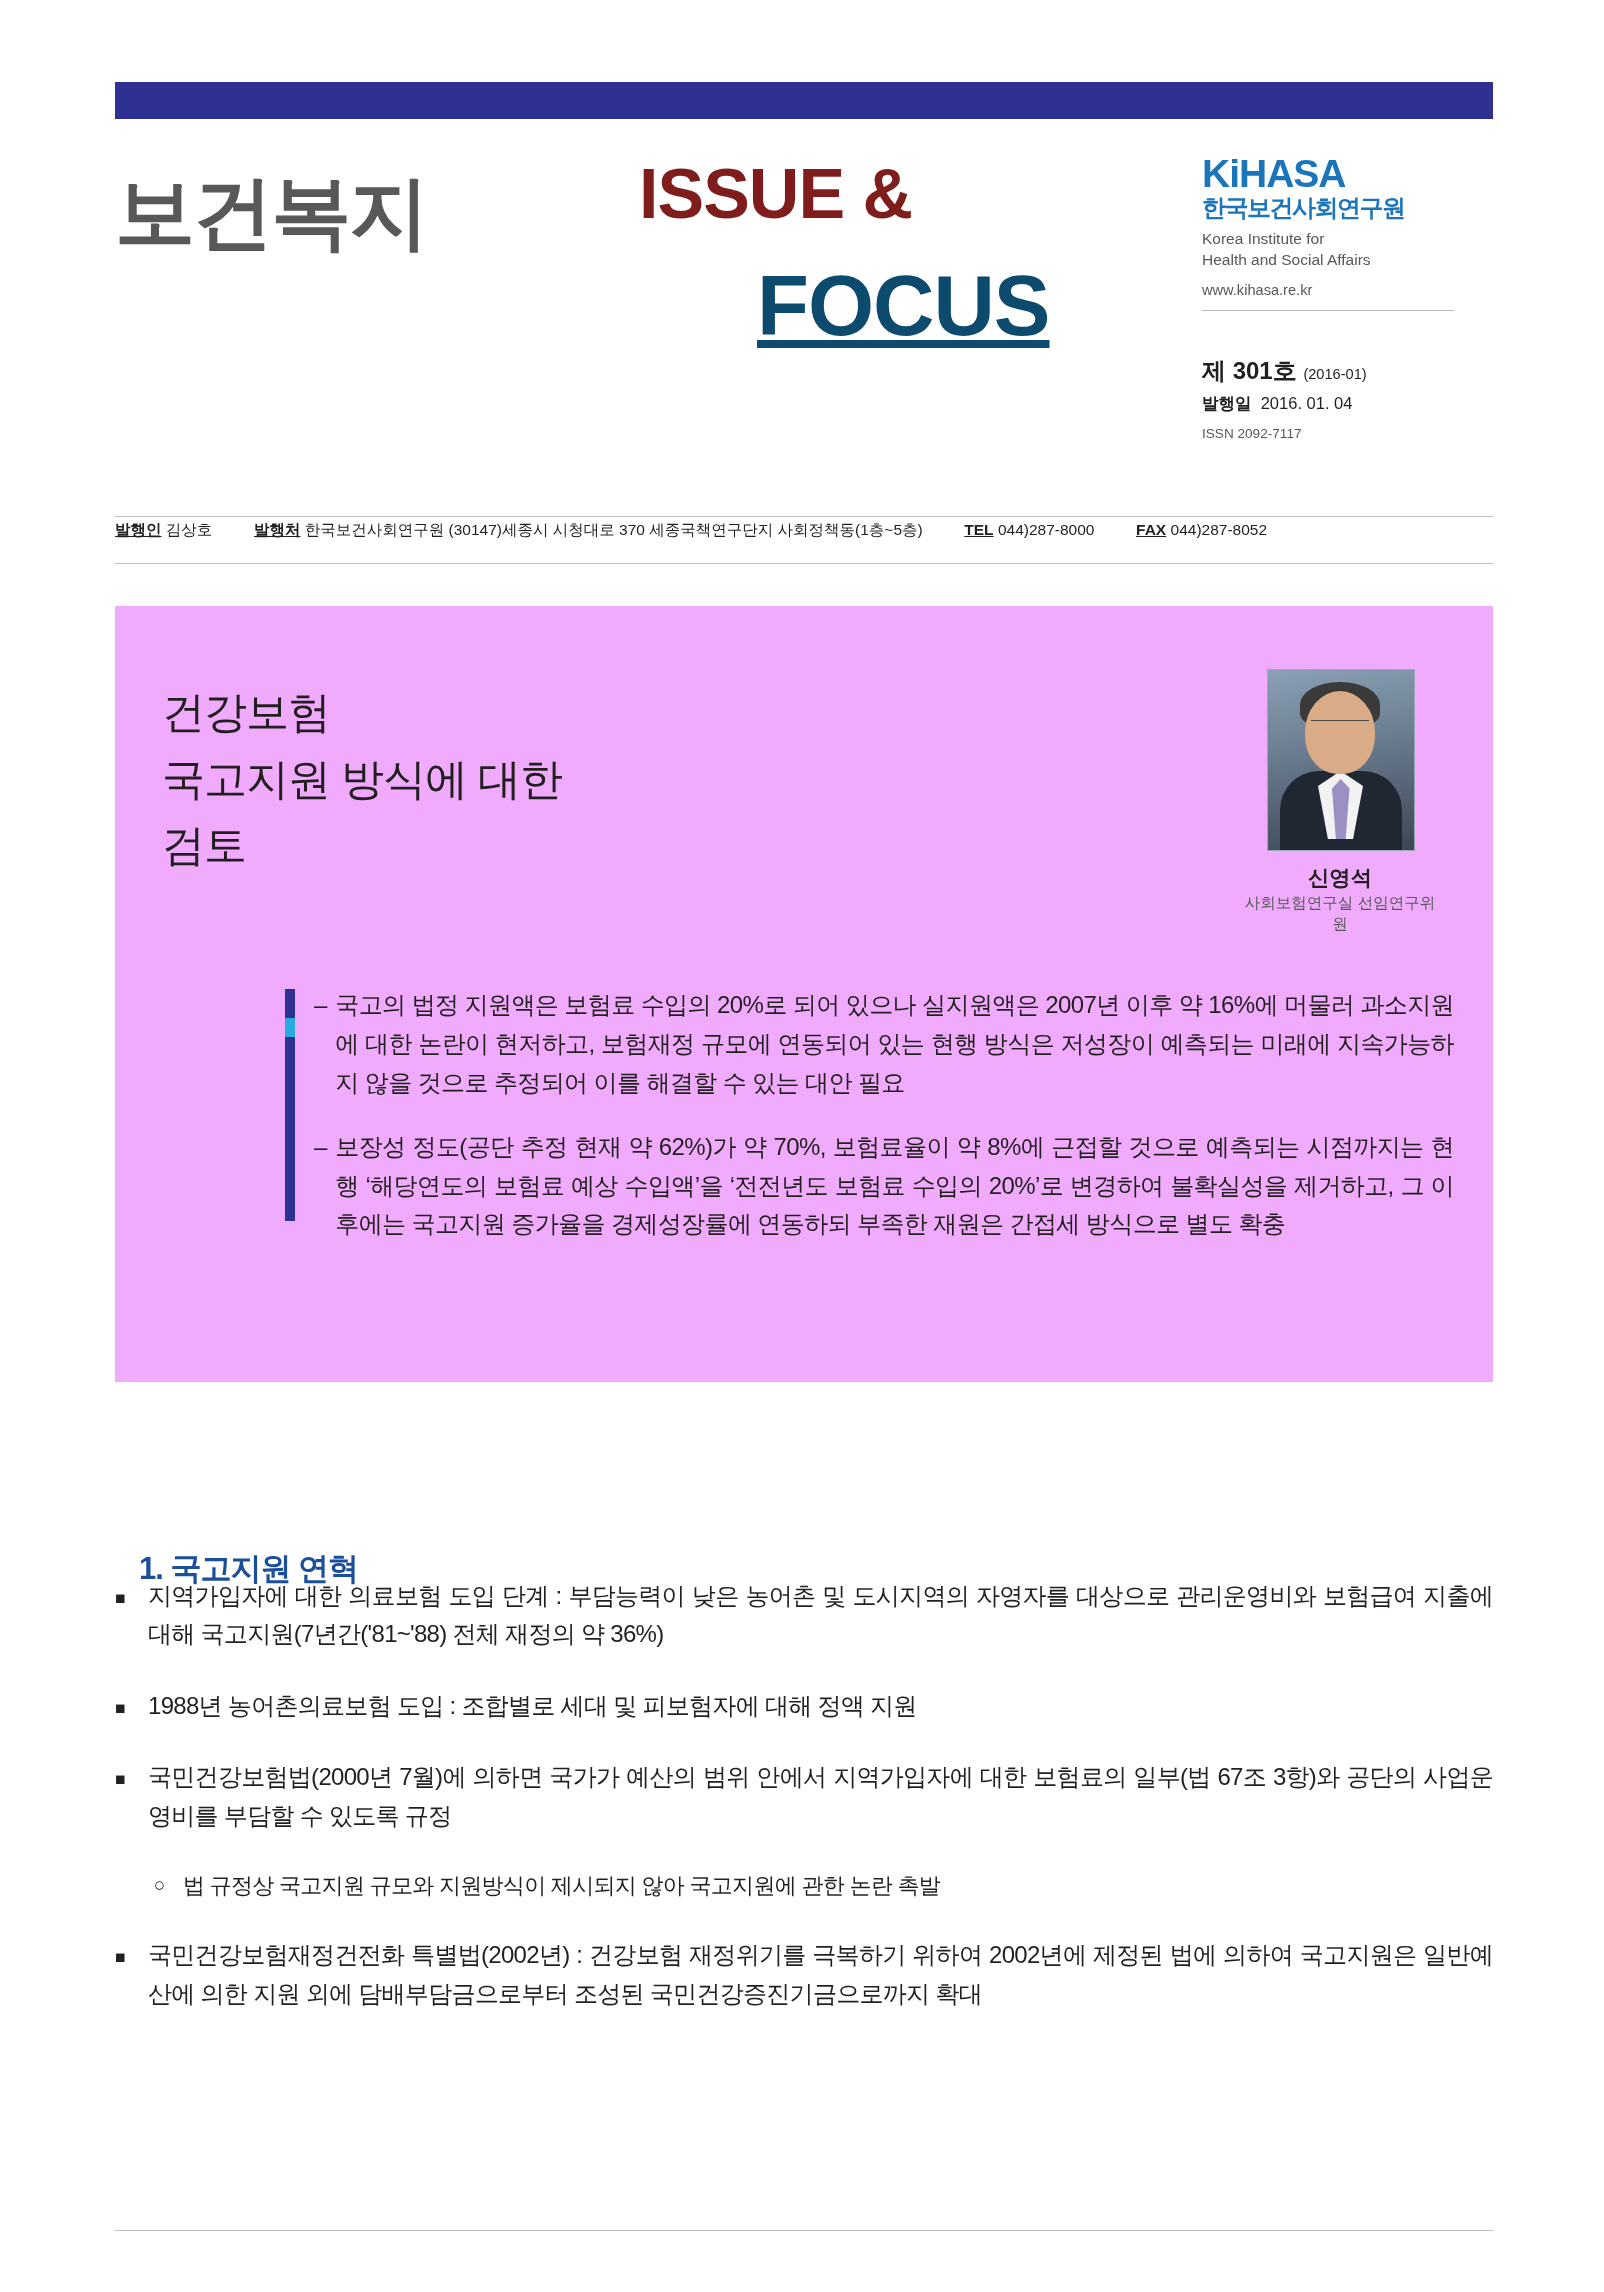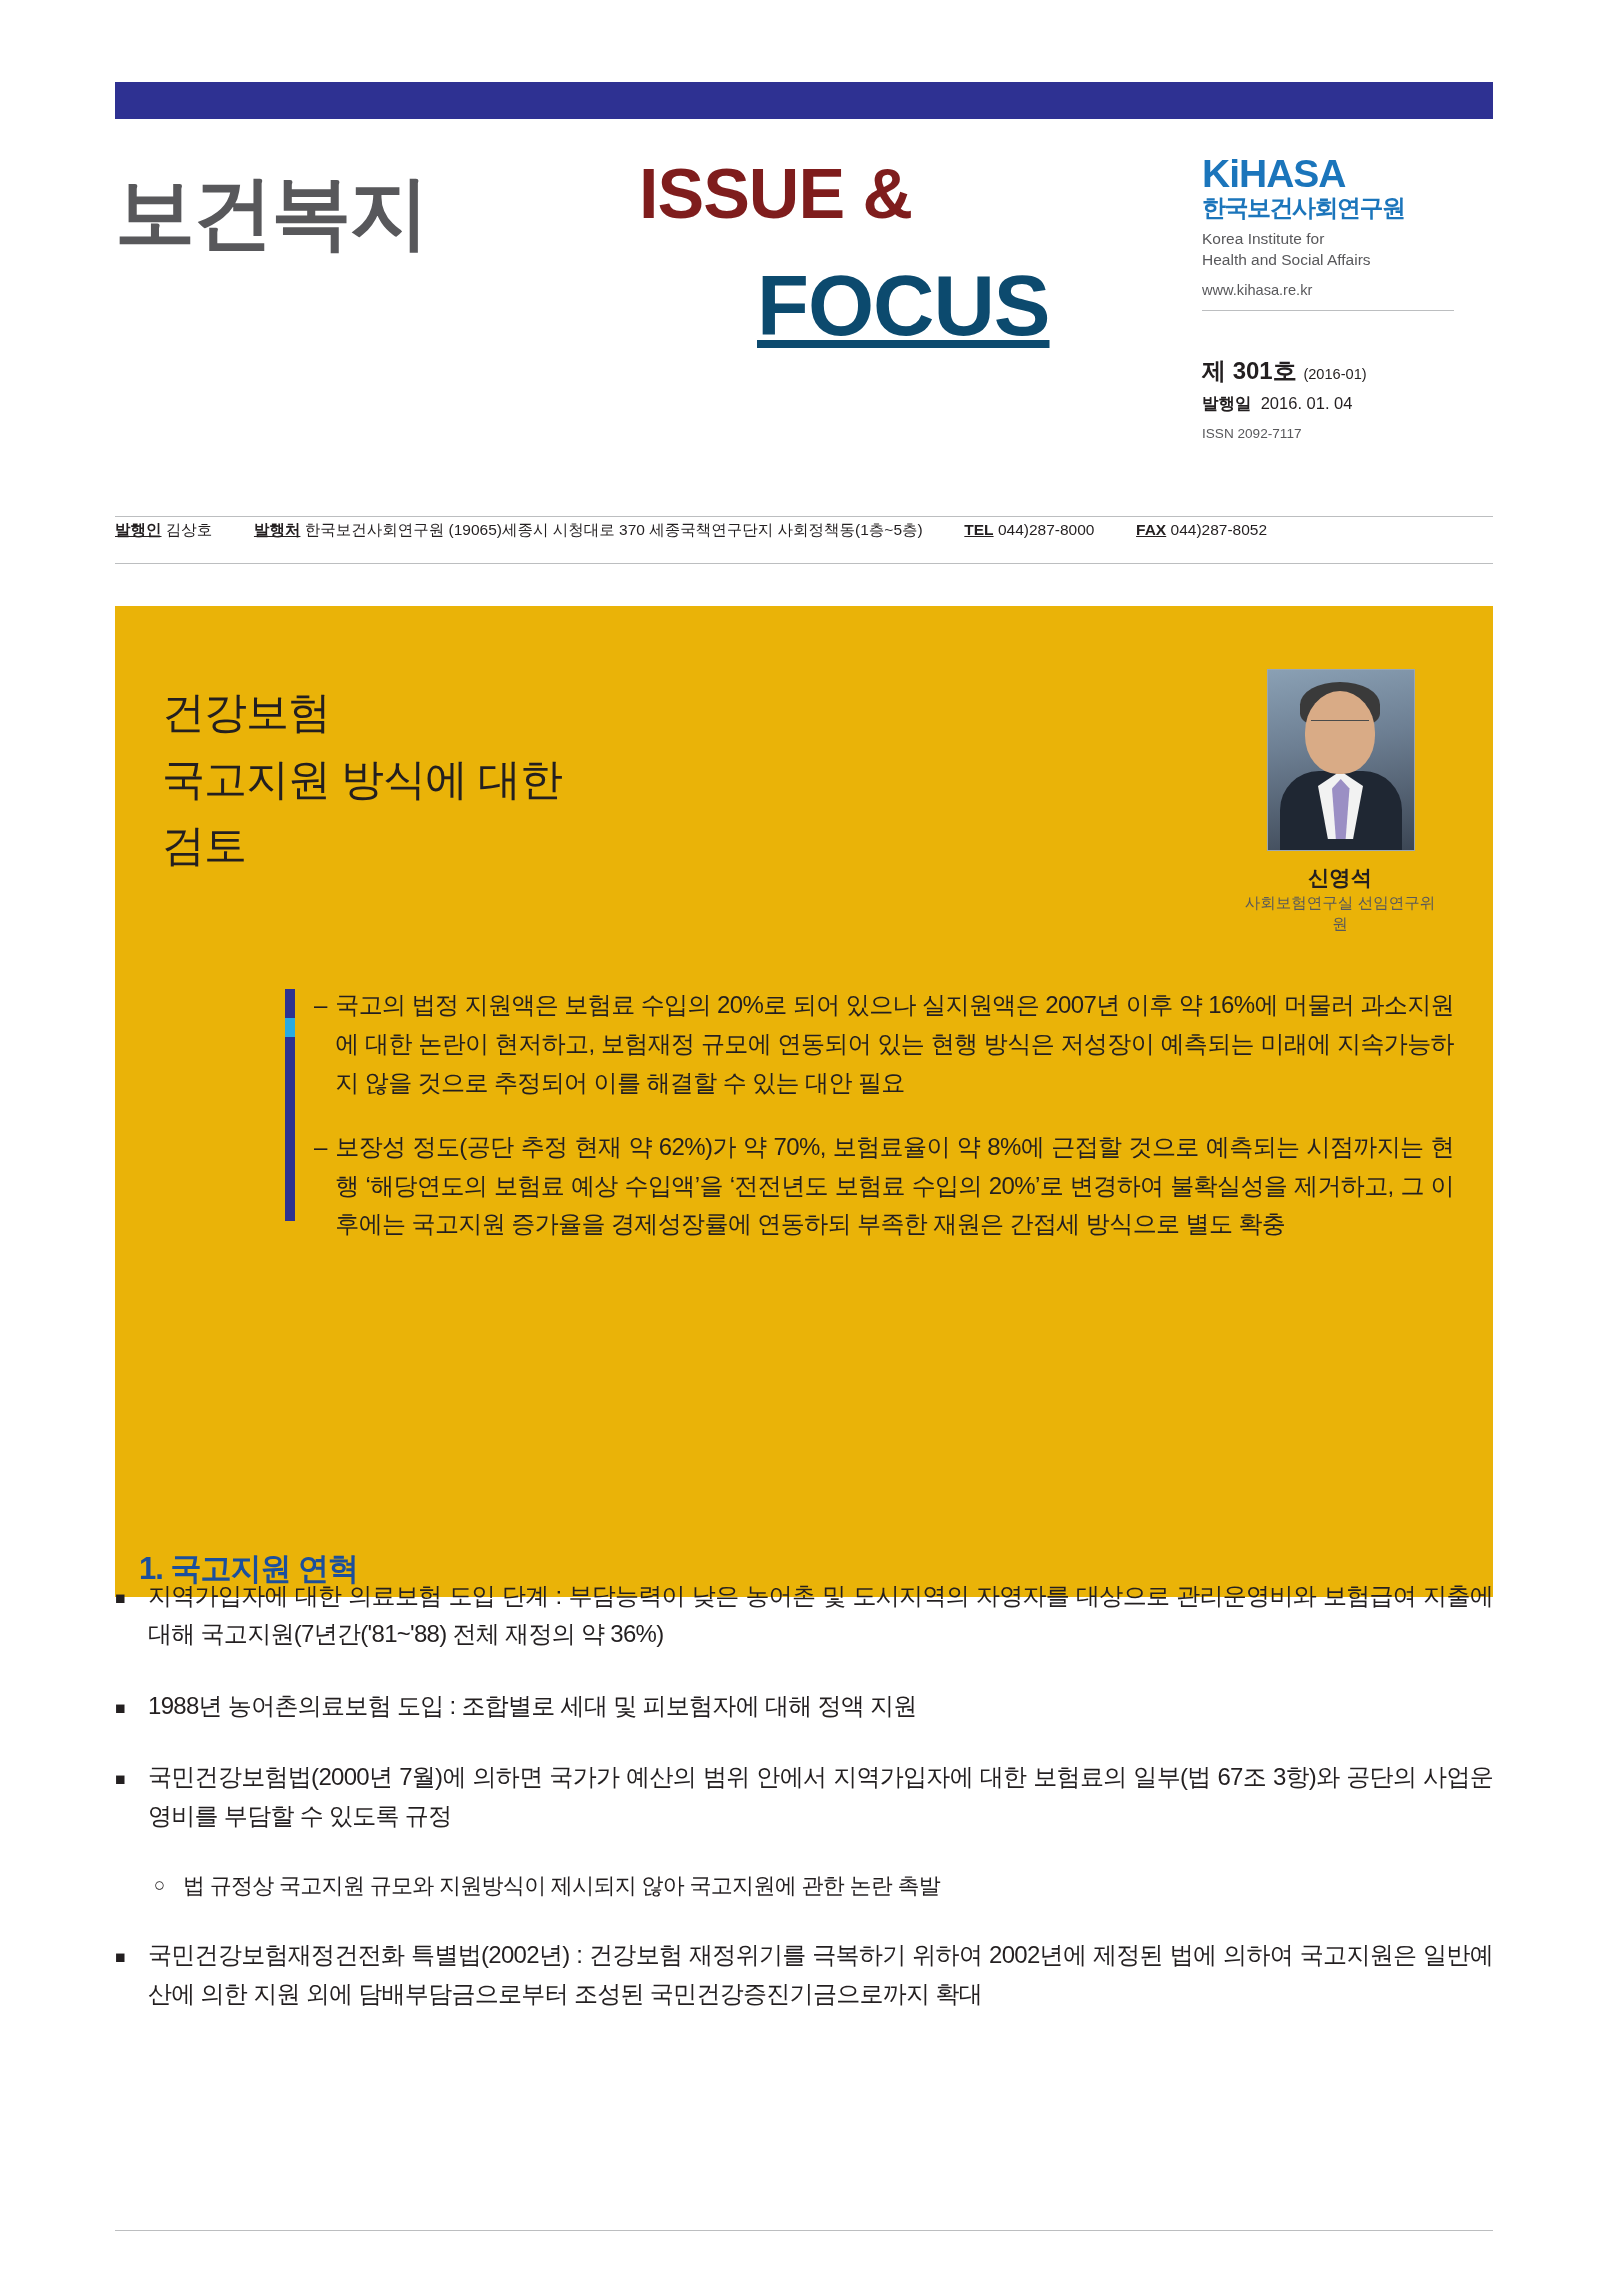--- a/index.html
+++ b/index.html
@@ -161,22 +161,22 @@
     border: 0;
     border-top: 1px solid #bcbec0;
   }
 
   
   .summary-box {
     position: absolute;
     left: 115px;
     top: 606px;
     width: 1378px;
-    height: 991px;
-    background: #eab308;
+    height: 776px;
+    background: #f0abfc;
   }
   .article-title {
     position: absolute;
     left: 47px;
     top: 73px;
     font-size: 43px;
     font-weight: 500;
     color: #231f20;
     line-height: 1.55;
     letter-spacing: -1px;
@@ -387,21 +387,21 @@
       <div class="issn">ISSN 2092-7117</div>
     </div>
   </div>
 
   <hr class="pub-rule">
   <div class="pub-line">
     <span class="b">발행인</span>
     <span>김상호</span>
     <span class="sp-lg"></span>
     <span class="b">발행처</span>
-    <span>한국보건사회연구원 (19065)세종시 시청대로 370 세종국책연구단지 사회정책동(1층~5층)</span>
+    <span>한국보건사회연구원 (30147)세종시 시청대로 370 세종국책연구단지 사회정책동(1층~5층)</span>
     <span class="sp-lg"></span>
     <span class="b">TEL</span>
     <span>044)287-8000</span>
     <span class="sp-lg"></span>
     <span class="b">FAX</span>
     <span>044)287-8052</span>
   </div>
   <hr class="pub-rule2">
 
   <div class="summary-box">

